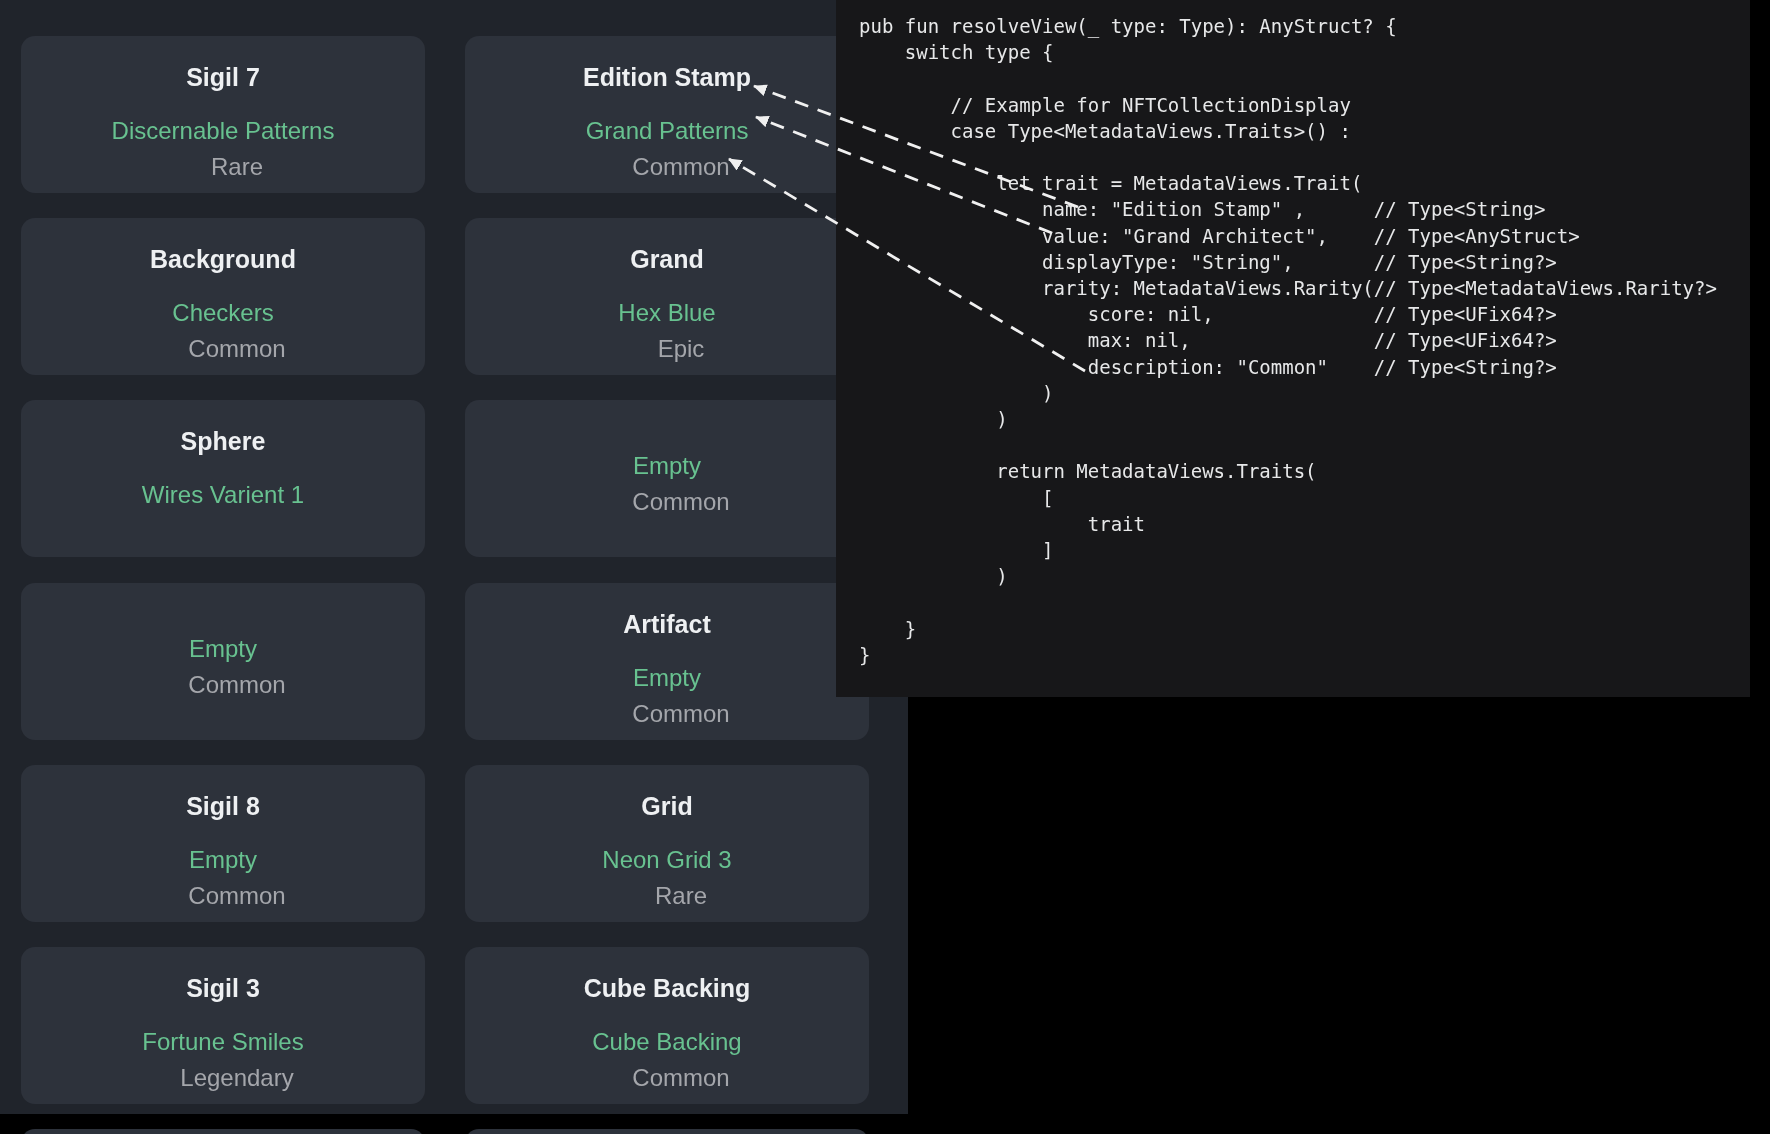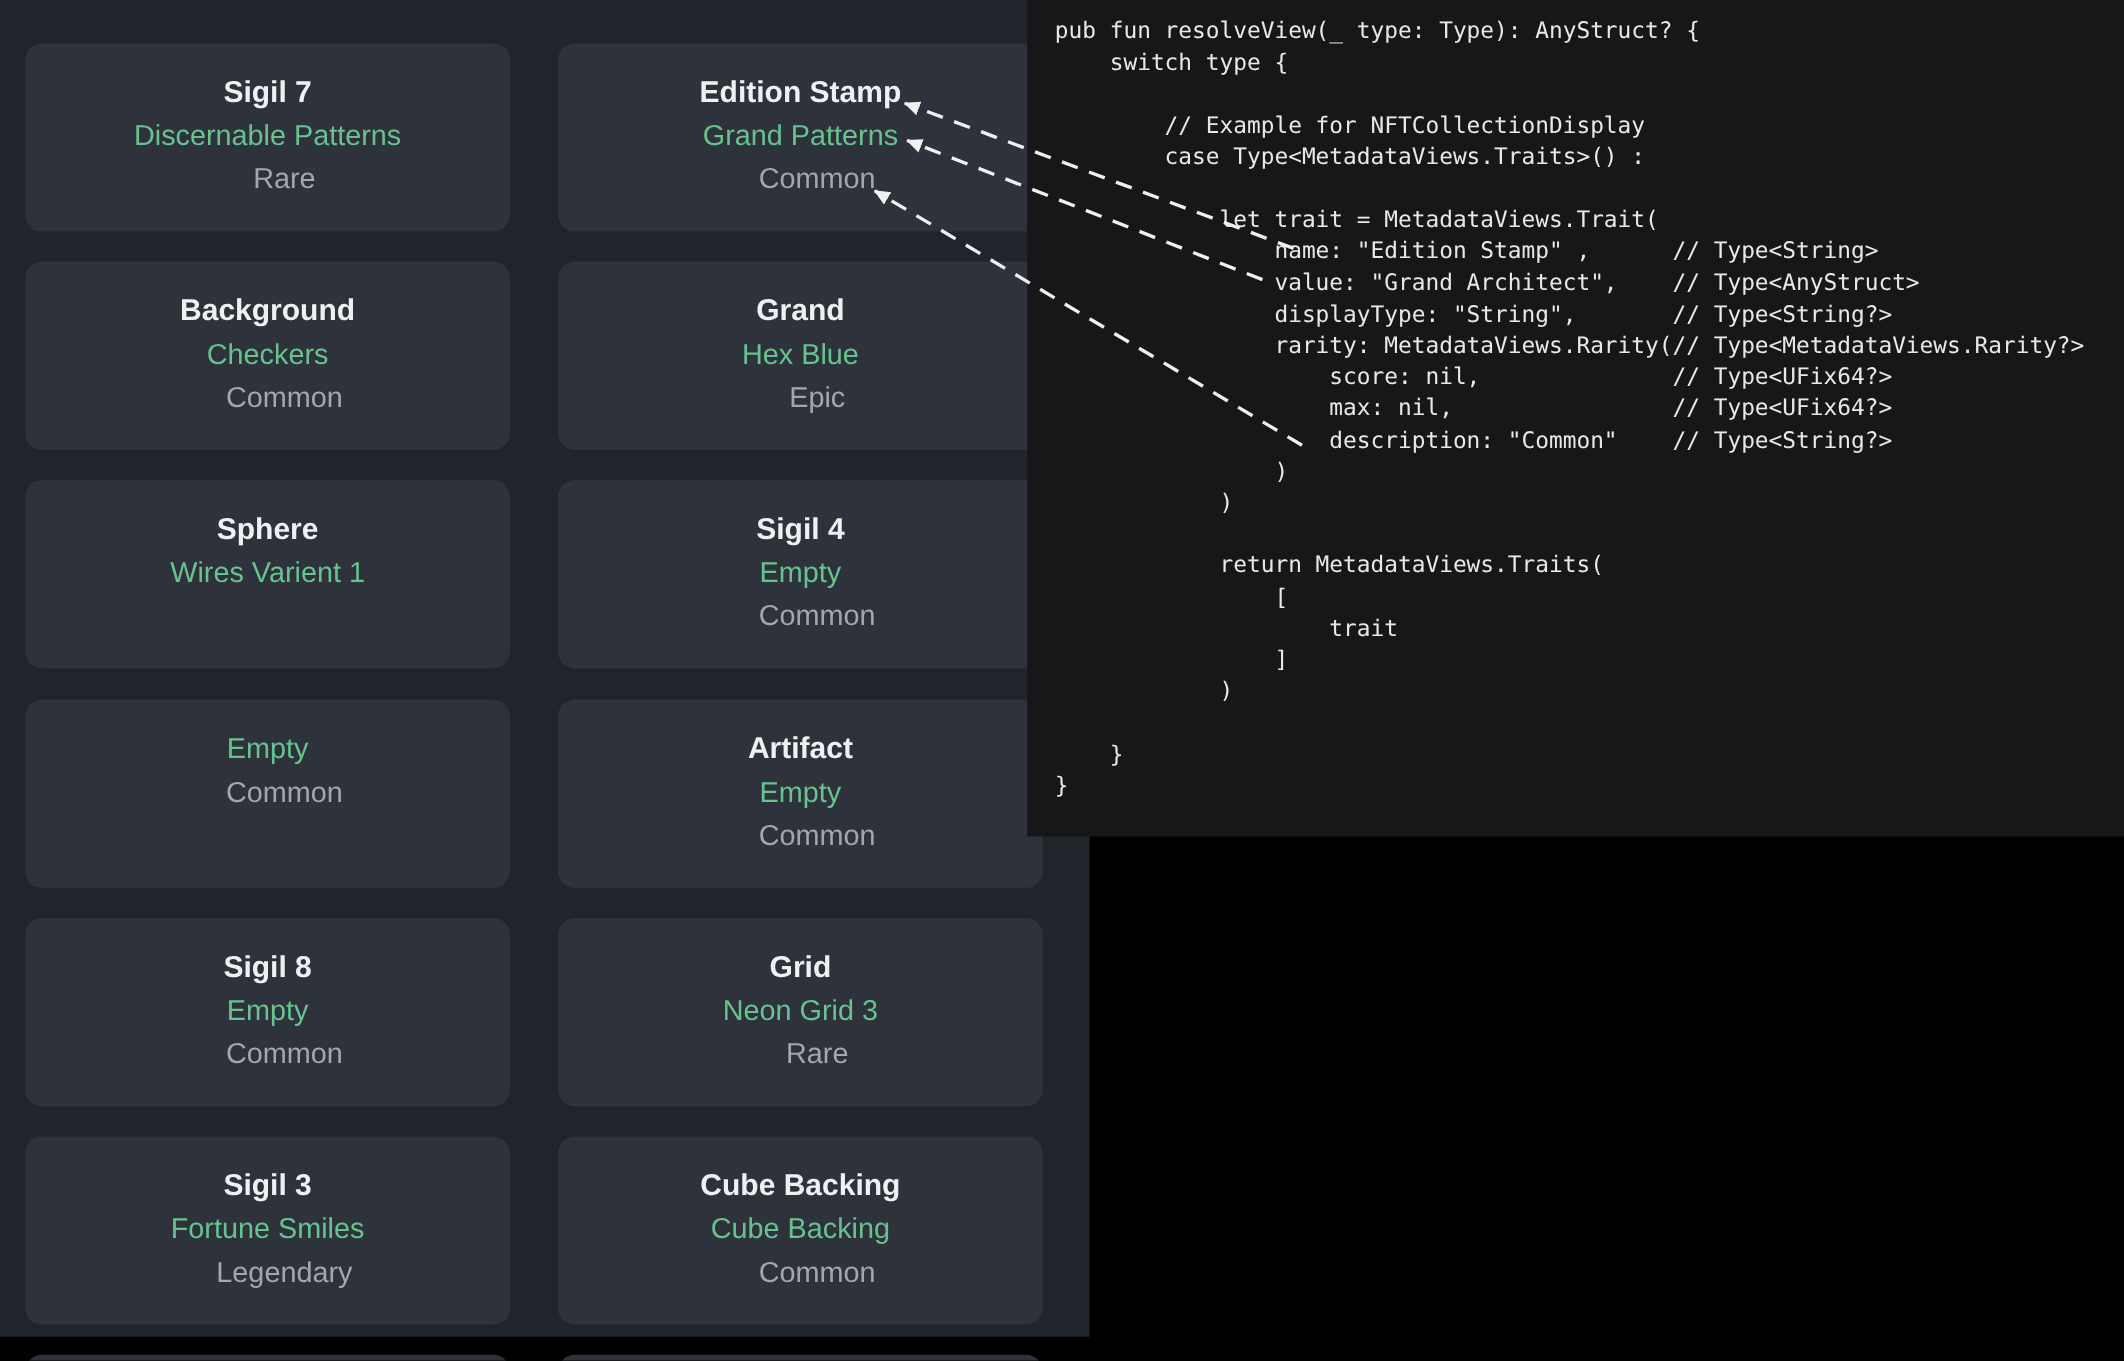--- a/index.html
+++ b/index.html
@@ -12,28 +12,28 @@
   .traits-panel{
     position:absolute;left:0;top:0;width:908px;height:1114px;
     background:var(--grid-bg,#20242b);
   }
   .card{
     position:absolute;width:404px;height:157px;box-sizing:border-box;
     background:var(--card-bg,#2d323b);border-radius:14px;
     text-align:center;padding-top:27px;
   }
   .card .t{font-size:25px;font-weight:700;color:var(--card-title,#eef0f2);line-height:29px;margin-bottom:7px;}
-  .card .v{font-size:24px;font-weight:400;color:var(--trait-value-green,#68c290);line-height:29px;margin-bottom:7px;}
+  .card .v{font-size:24px;font-weight:400;color:var(--trait-value-green,#68c290);line-height:29px;margin-bottom:7px;margin-top:24px;}
   .card .r{font-size:24px;font-weight:400;color:var(--rarity-gray,#a4a6ab);line-height:29px;padding-left:28px;}
   .c1{left:21px;} .c2{left:465px;}
   .r1{top:36px;} .r2{top:218px;} .r3{top:400px;} .r4{top:583px;}
   .r5{top:765px;} .r6{top:947px;} .r7{top:1129px;}
   
   .code-panel{
-    position:absolute;left:856px;top:0;width:914px;height:697px;
+    position:absolute;left:836px;top:0;width:914px;height:697px;
     background:var(--code-panel-bg,#171719);overflow:hidden;z-index:2;
   }
   .code-panel pre{
     margin:0;padding:13px 0 0 23px;
     font-family:"DejaVu Sans Mono",monospace;
     font-size:19px;line-height:26.2px;white-space:pre;
     color:var(--code-text,#e7e8e9);
   }
   
   .arrows{position:absolute;left:0;top:0;z-index:3;pointer-events:none;}
@@ -72,21 +72,20 @@
       <div class="v">Hex Blue</div>
       <div class="r">Epic</div>
     </div>
 
     <div class="card r3 c1">
       <div class="t">Sphere</div>
       <div class="v">Wires Varient 1</div>
     </div>
 
     <div class="card r3 c2">
-      <div class="t">Sigil 4</div>
       <div class="v">Empty</div>
       <div class="r">Common</div>
     </div>
 
     <div class="card r4 c1">
       <div class="v">Empty</div>
       <div class="r">Common</div>
     </div>
 
     <div class="card r4 c2">

